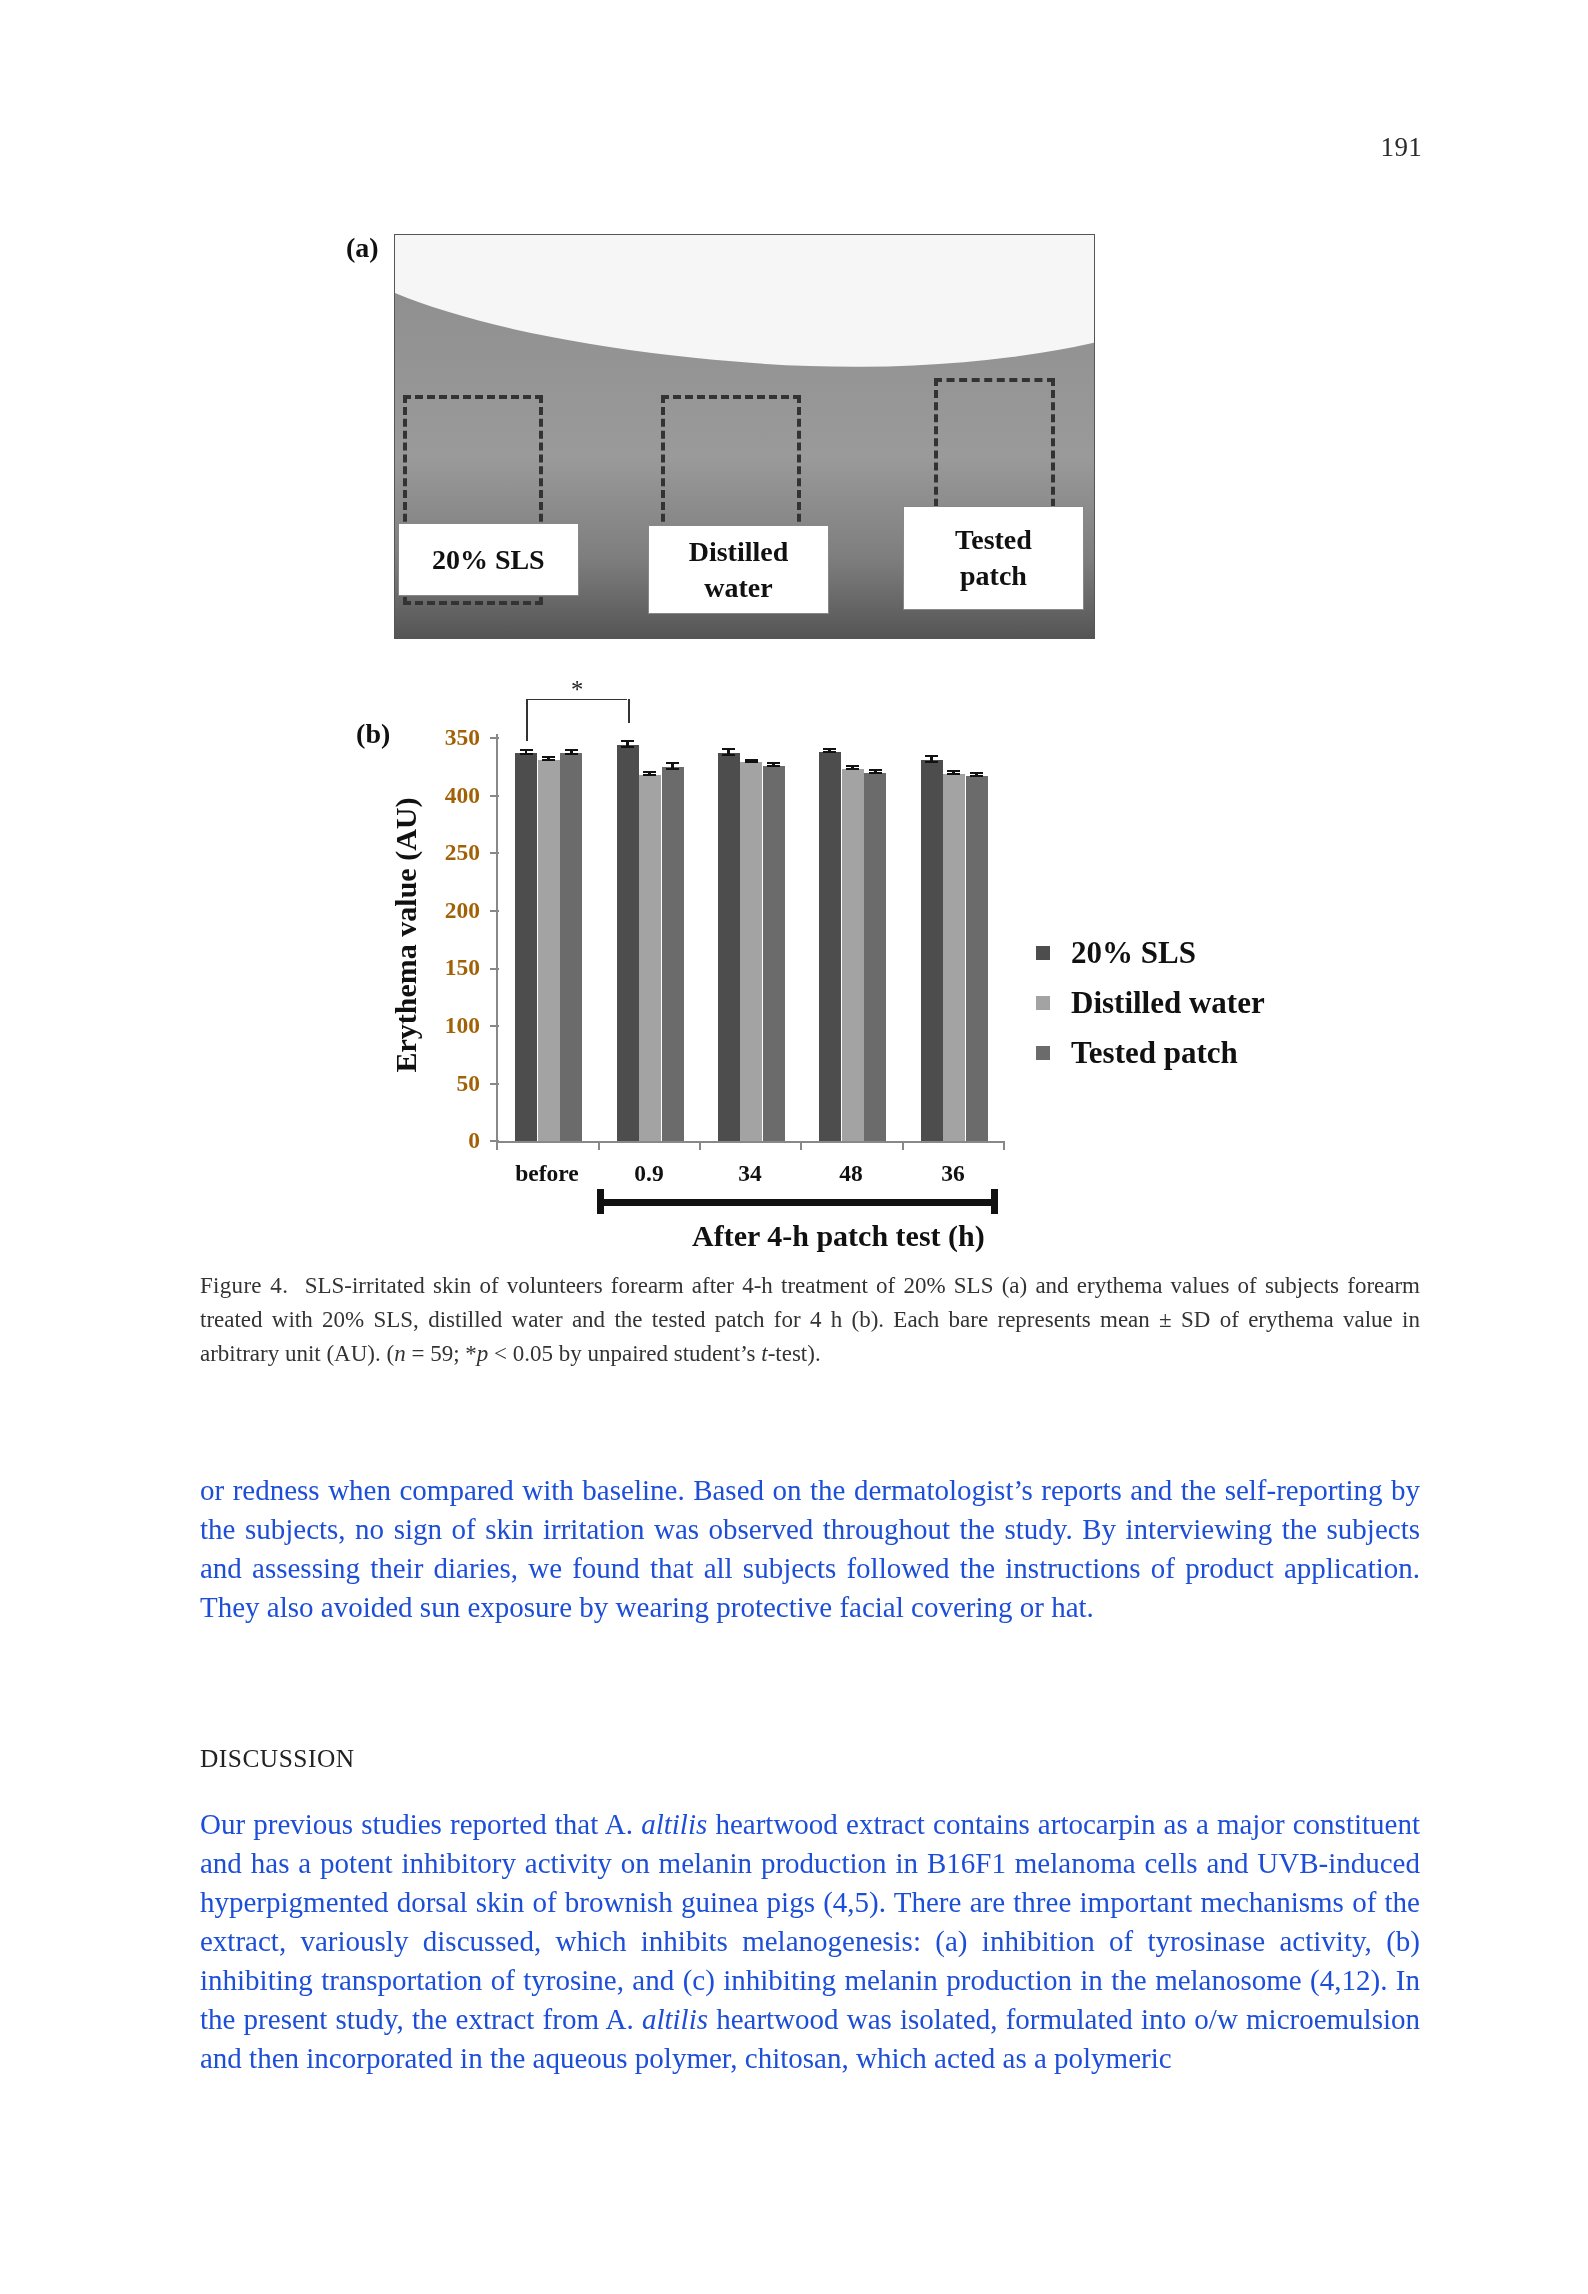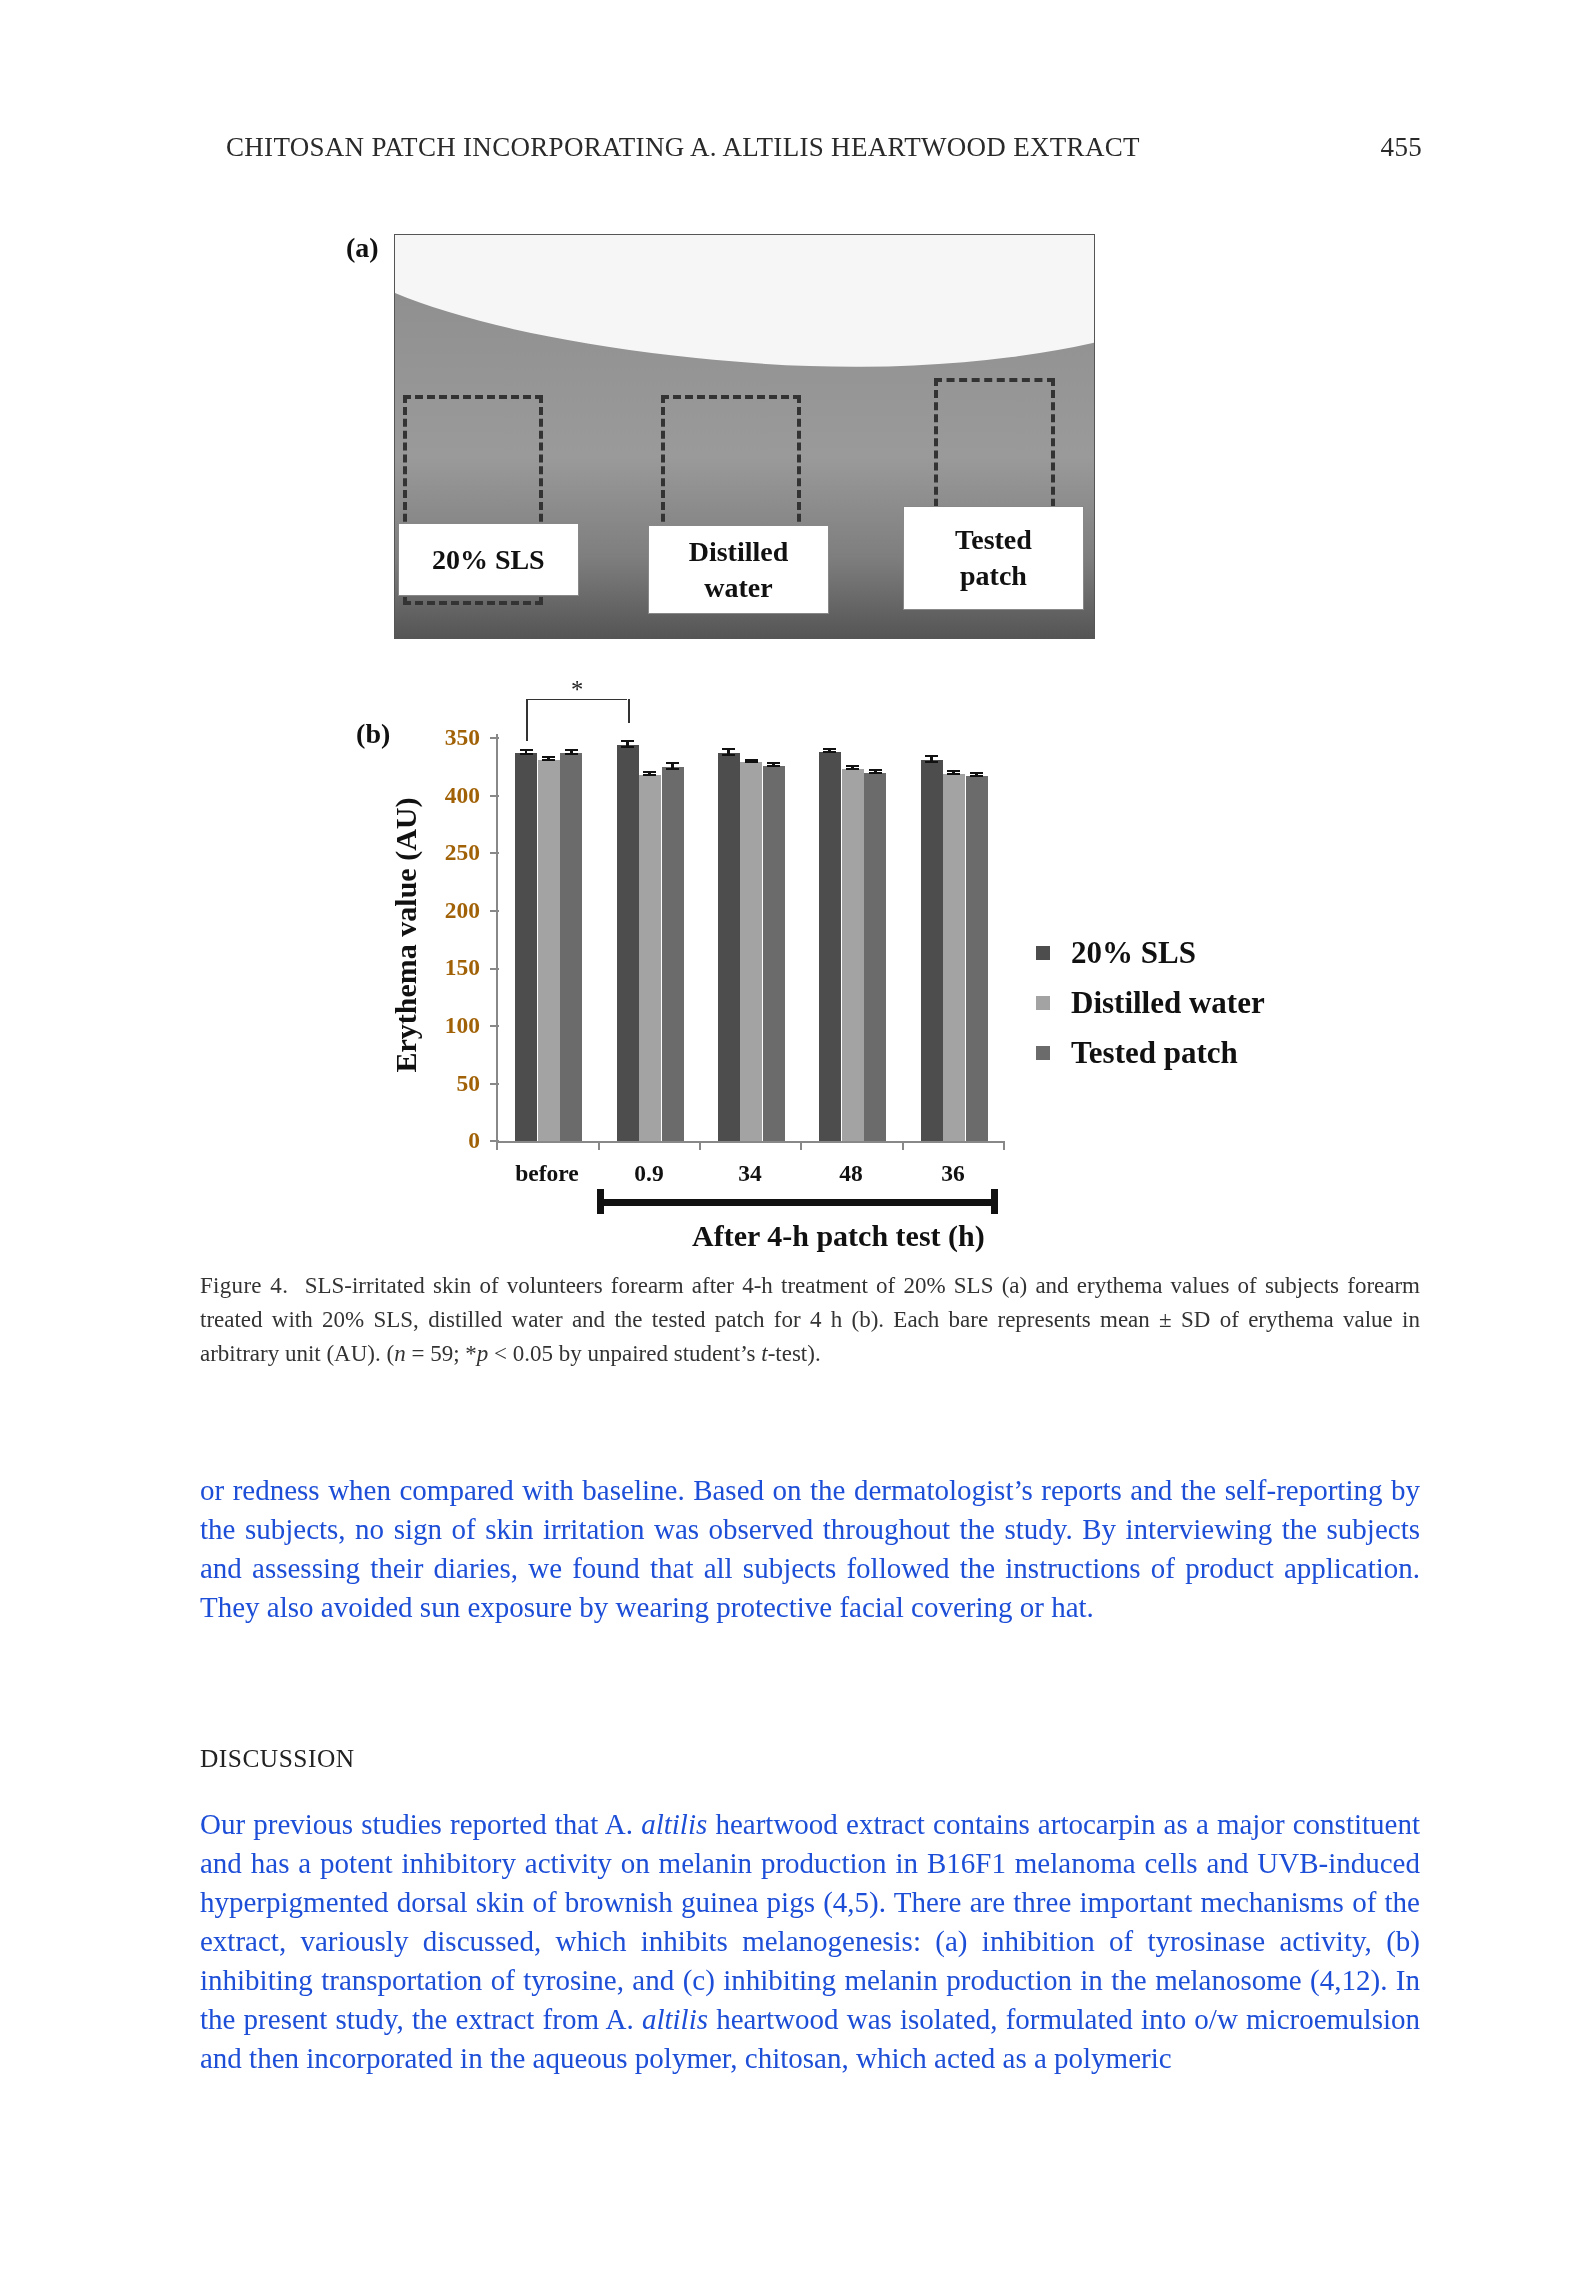--- a/index.html
+++ b/index.html
@@ -50,22 +50,21 @@
   .caption { position:absolute; left:200px; top:1269px; width:1220px; font-size:23px;
            line-height:34px; color:#333; text-align:justify; }
   .body-text { position:absolute; left:200px; width:1220px; font-size:29px; line-height:39px;
            color:#1d4ed8; text-align:justify; }
   .section-heading { position:absolute; left:200px; top:1744px; font-size:25.4px; letter-spacing:0.5px; color:#222; }
 </style>
 </head>
 <body>
 
 <div class="running-head">
-  <span class="title">CHITOSAN PATCH INCORPORATING A. ALTILIS HEARTWOOD EXTRACT</span>
-  <span class="page">455</span>
+  <span class="page">191</span>
 </div>
 
 <div class="panel-label" style="left:346px;top:232px;">(a)</div>
 <div class="photo">
   <div class="sky"></div>
   <div class="patch" style="left:7.5px;top:160px;width:132px;height:202px;"></div>
   <div class="patch" style="left:266px;top:160px;width:132px;height:202px;"></div>
   <div class="patch" style="left:539px;top:143px;width:113px;height:169px;"></div>
   <div class="label-box" style="left:2.8px;top:288px;width:179px;height:71px;">
     <span>20% SLS</span>

